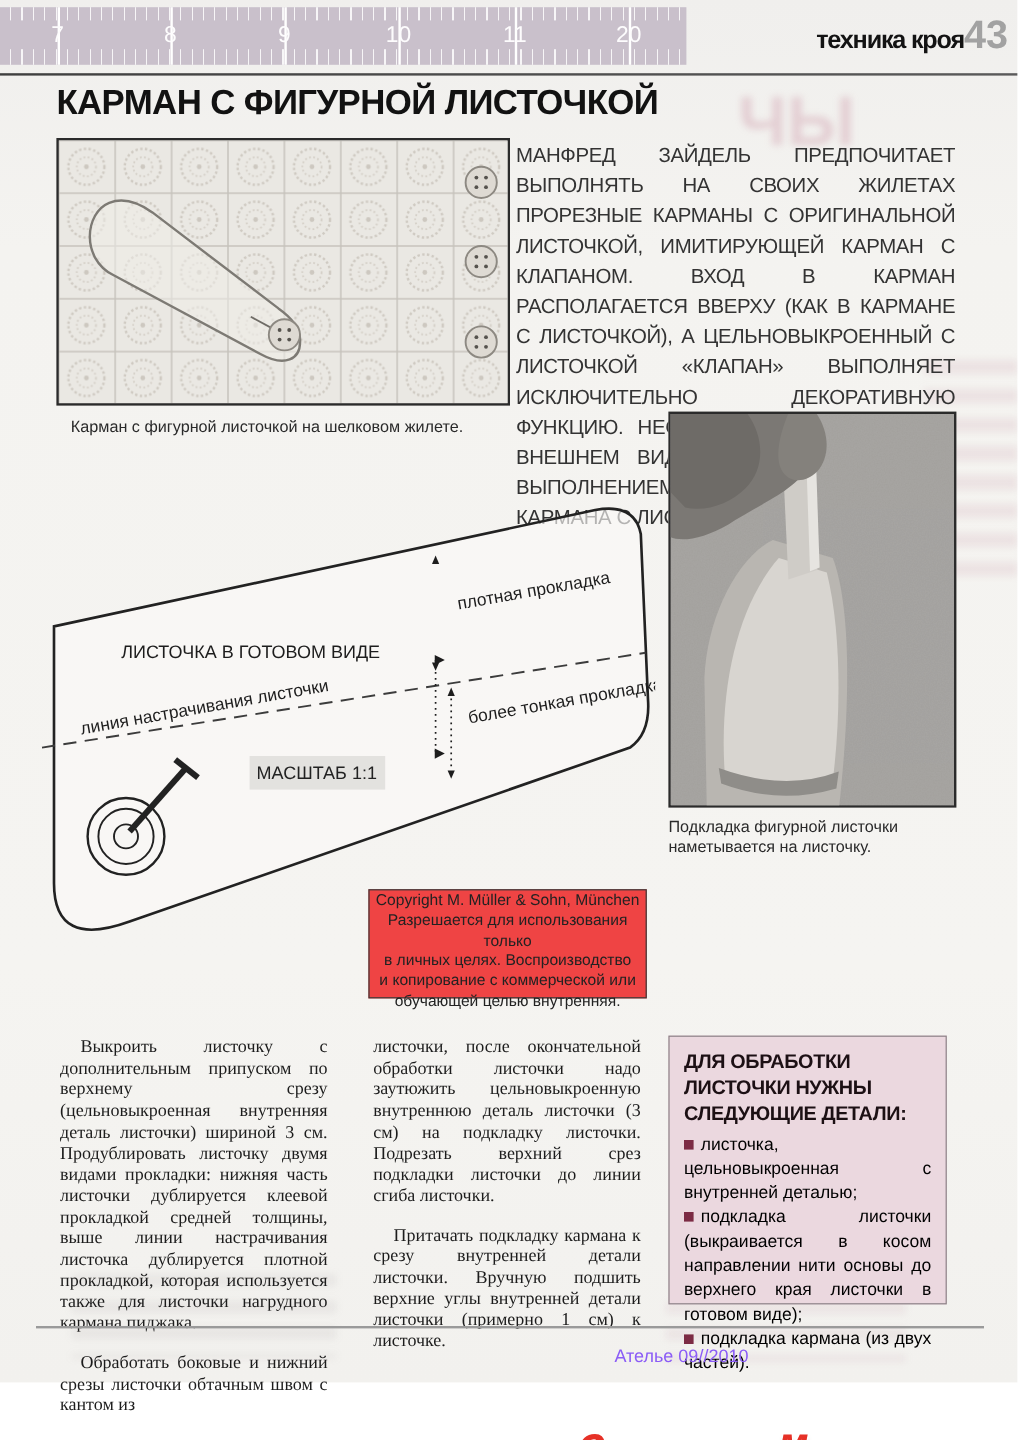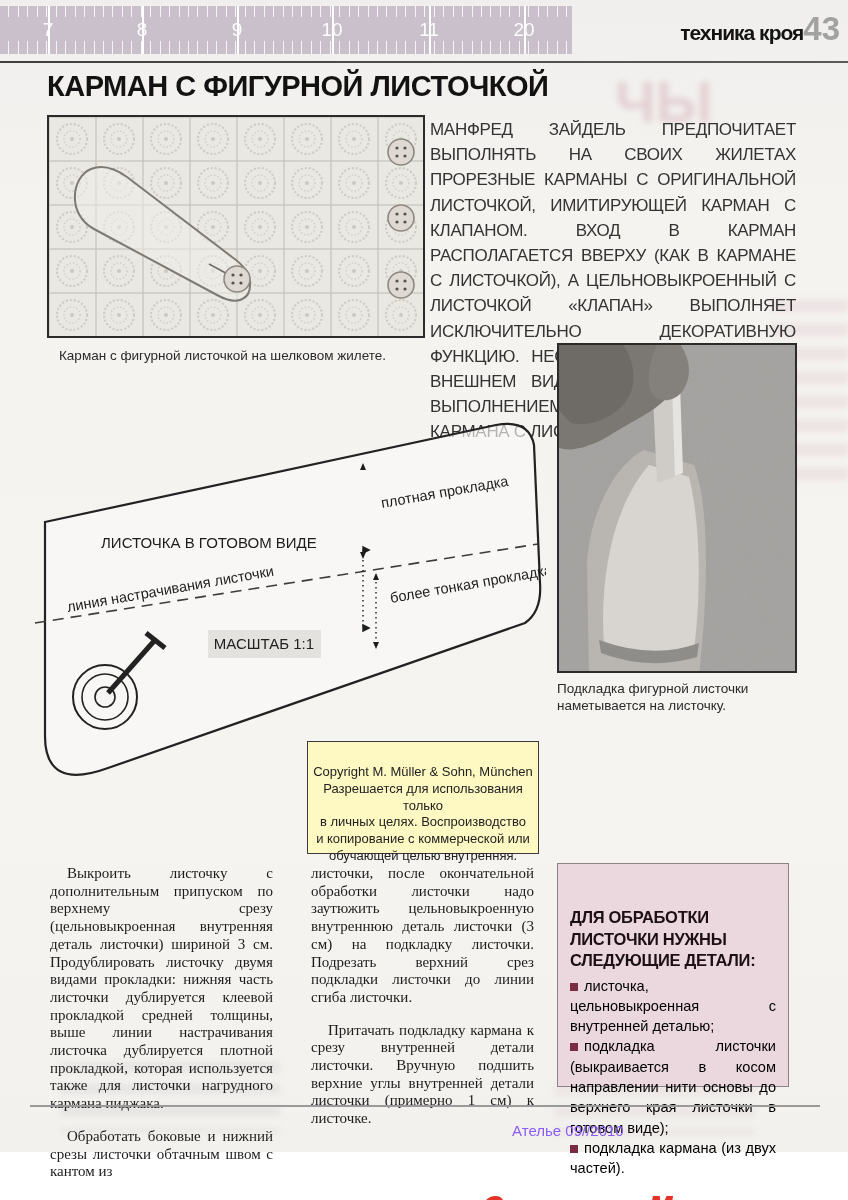--- a/index.html
+++ b/index.html
@@ -28,33 +28,33 @@
   .vest-photo{left:47px;top:115px;width:378px;height:223px;}
   .hand-photo{left:557px;top:343px;width:240px;height:330px;}
   .caption{font-size:13.5px;color:#2a2a2a;line-height:17px;}
   .cap1{left:47px;top:347px;width:360px;margin-left:12px;}
   .cap2{left:557px;top:680px;width:256px;}
   
   .intro{left:430px;top:117px;width:366px;font-size:17px;line-height:25.2px;
          color:#333;text-align:justify;letter-spacing:-0.3px;}
   
   .diagram{left:28px;top:400px;}
-  .copy-box{left:307px;top:741px;width:230px;height:89px;background:#fef9c3;border:1.5px solid #3a3a3a;
-            font-size:13px;line-height:16.8px;color:#222;text-align:center;padding-top:22px;box-sizing:content-box;}
+  .copy-box{left:307px;top:741px;width:230px;height:89px;background:#ef4444;border:1.5px solid #3a3a3a;
+            font-size:13px;line-height:16.8px;color:#222;text-align:center;padding-top:0;box-sizing:content-box;}
   
   .col{font-family:"Liberation Serif",serif;font-size:15px;line-height:17.7px;
        color:#1c1c1c;text-align:justify;}
   .col p{margin:15px;}
   .col p.ind{text-indent:17px;}
   .col1{left:35px;top:850px;width:253px;}
   .col2{left:296px;top:850px;width:253px;}
   
   .pinkbox{left:557px;top:863px;width:232px;height:224px;background:#ebd8df;border:1px solid #8d8287;
            box-sizing:border-box;padding:11px 12px;}
-  .pinkbox .ttl{font-size:16.5px;font-weight:bold;color:#1c1014;line-height:21.5px;letter-spacing:-0.3px;margin-top:32px;}
+  .pinkbox .ttl{font-size:16.5px;font-weight:bold;color:#1c1014;line-height:21.5px;letter-spacing:-0.3px;}
   .pinkbox ul{list-style:none;margin:4px 0 0 0;padding:0;}
   .pinkbox li{font-size:14.6px;line-height:20.3px;color:#000000;text-align:justify;}
   .pinkbox .sq{display:inline-block;width:8px;height:8px;background:#7c2b44;margin-right:6px;}
   
   .foot-rule{left:30px;top:1105px;width:790px;height:2px;background:#9a9a9a;}
   .issue{left:512px;top:1122px;width:246px;text-align:left;font-size:15px;color:#8b5cf6;}
   .watermark{left:400px;top:1146px;width:440px;text-align:right;
              font-family:Liberation Mono, monospace;font-style:italic;font-weight:bold;
              font-size:40px;color:#e63127;
              text-shadow:-1px -1px 0 #fff,1px -1px 0 #fff,-1px 1px 0 #fff,1px 1px 0 #fff,0 3px 3px rgba(120,120,120,.55);margin-top:44px;}

